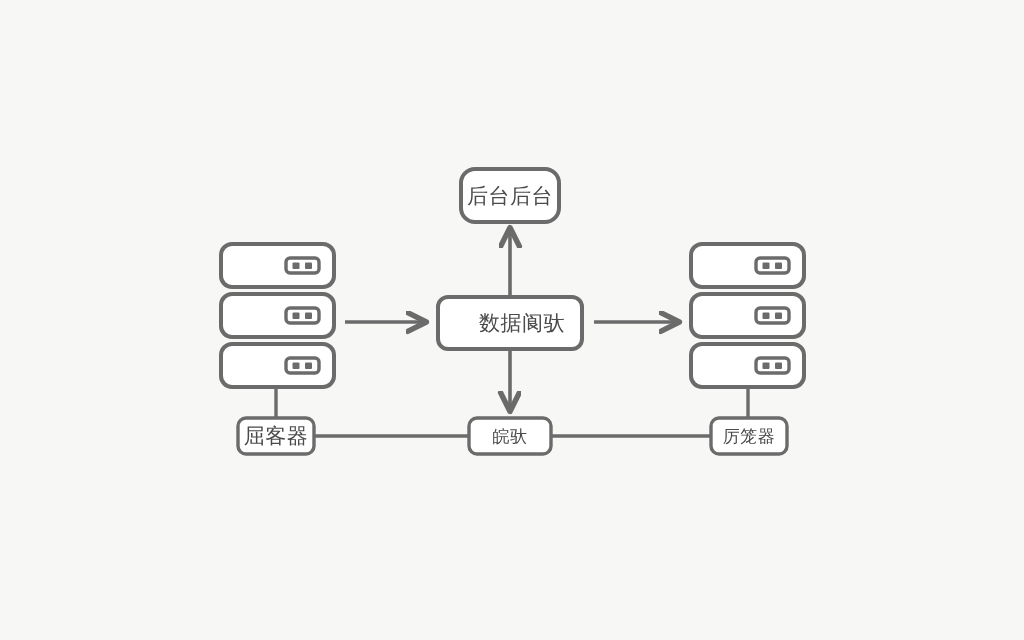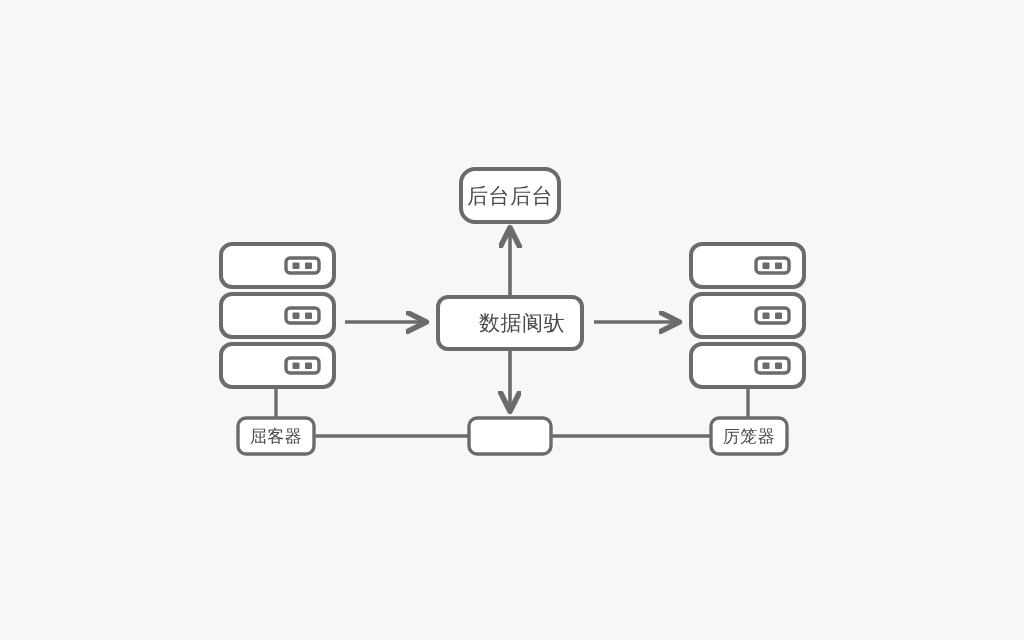--- a/index.html
+++ b/index.html
@@ -49,21 +49,21 @@
     width: 146px;
     height: 54px;
     font-size: 21px;
     padding-left: 12px;
   }
   .label-bottom-left {
     left: 237px;
     top: 417px;
     width: 78px;
     height: 38px;
-    font-size: 17px;
+    font-size: 21px;
   }
   .label-bottom-mid {
     left: 468px;
     top: 417px;
     width: 84px;
     height: 38px;
     font-size: 17px;
   }
   .label-bottom-right {
     left: 710px;
@@ -176,16 +176,17 @@
 
     <rect x="711" y="418" width="76" height="36" rx="8" ry="8" fill="#ffffff" stroke="#6b6b6b" stroke-width="3.4"></rect>
   </svg>
 
   <div class="node-label label-backstage">后台后台</div>
 
   <div class="node-label label-center">数据阆驮</div>
 
   <div class="node-label label-bottom-left">屈客器</div>
 
+  <div class="node-label label-bottom-mid">皖驮</div>
 
   <div class="node-label label-bottom-right">厉笼器</div>
 
 </div>
 
 </body></html>

